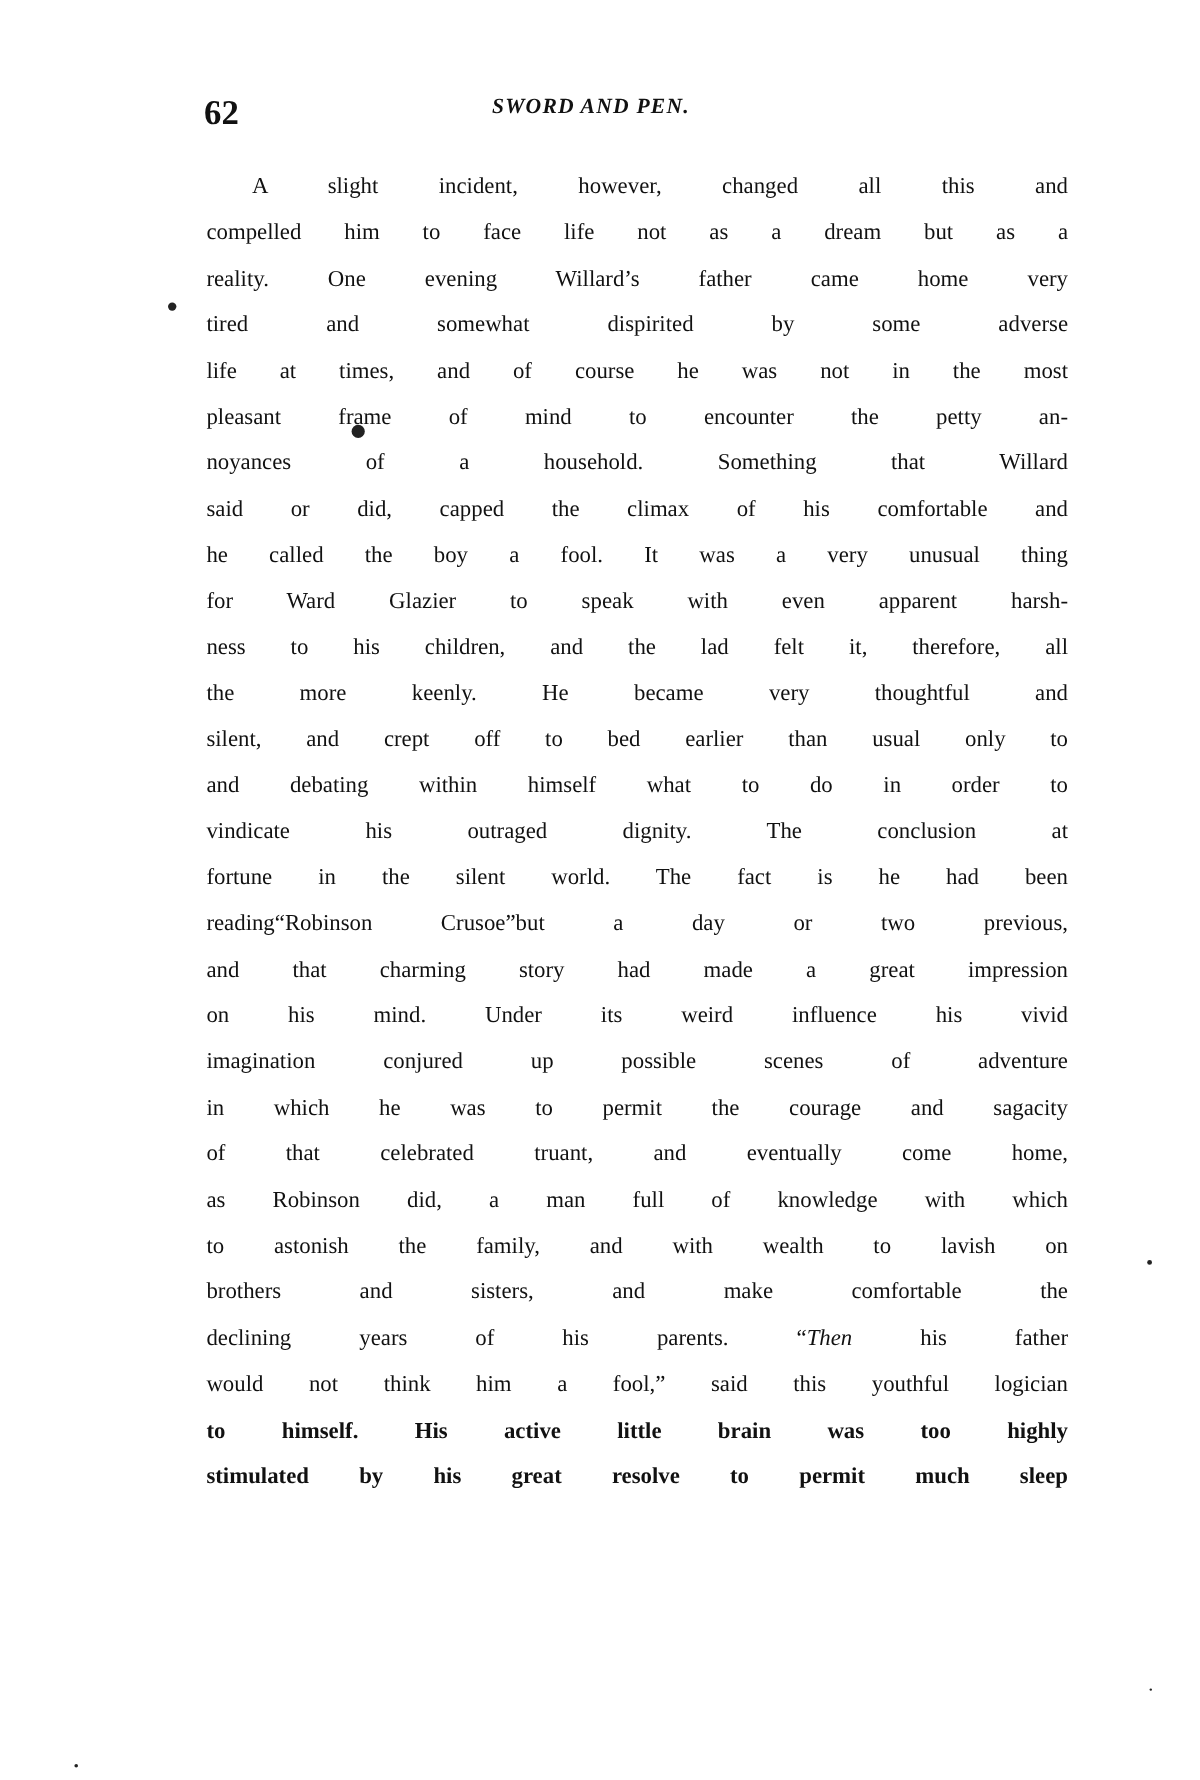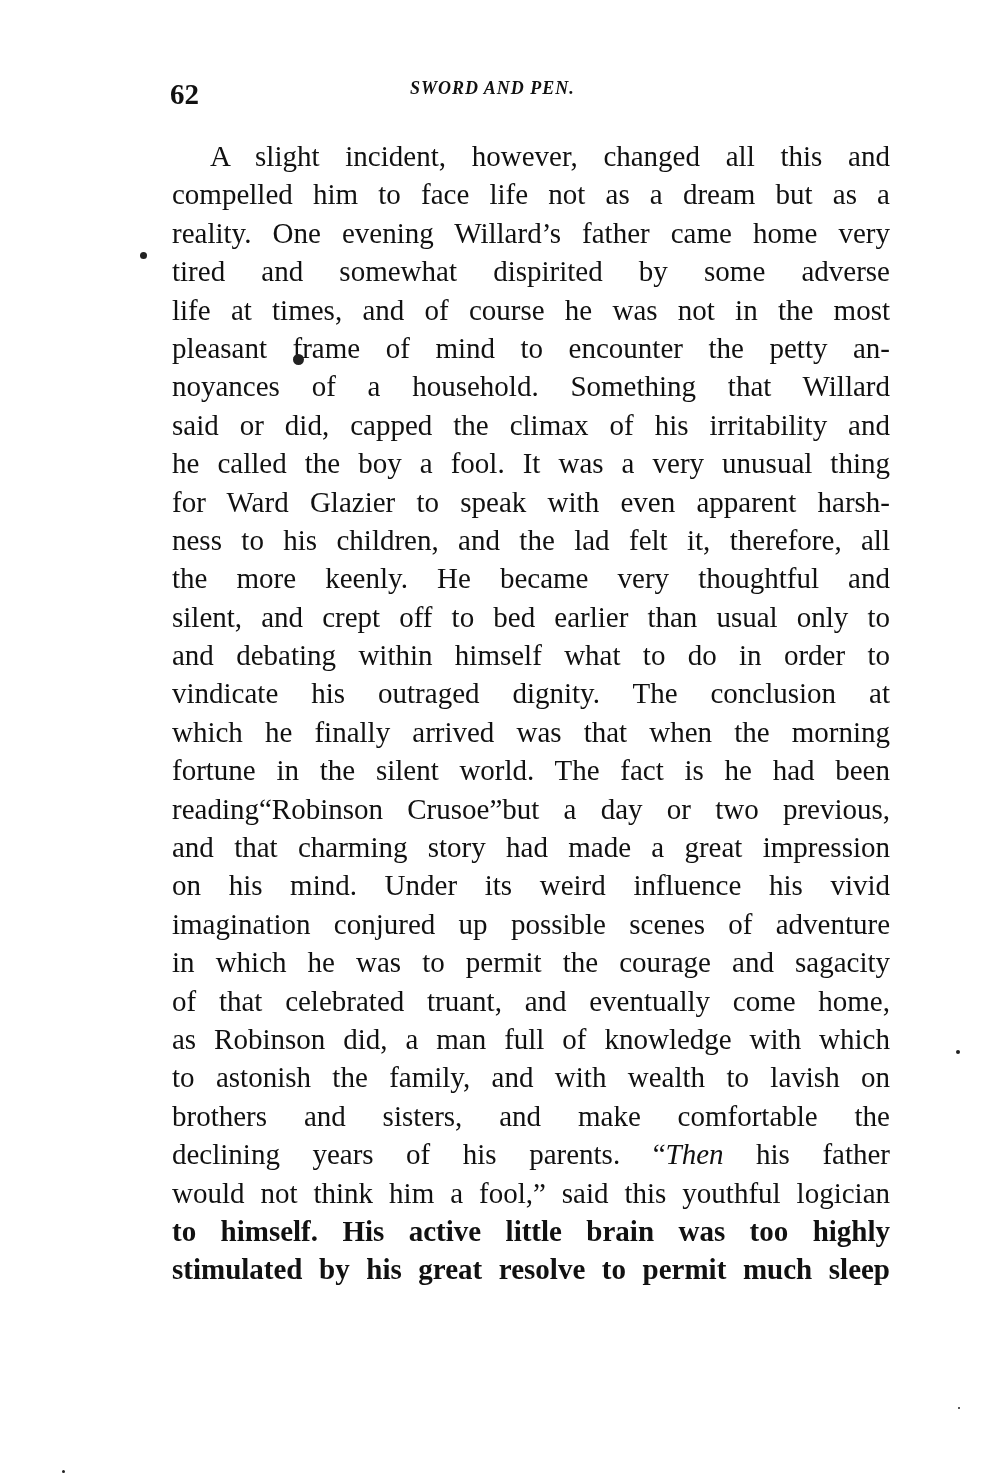--- a/index.html
+++ b/index.html
@@ -43,21 +43,21 @@
     .body-text {
       position: absolute;
       top: 137px;
       left: 172px;
       width: 718px;
     }
     .line {
       display: block;
       height: 38.4px;
       line-height: 38.4px;
-      font-size: 29px;
+      font-size: 19px;
       text-align: justify;
       text-align-last: justify;
       white-space: nowrap;
       overflow: visible;
     }
     .line.first {
       padding-left: 38px;
     }
     .line.bold-ish {
       font-weight: bold;
@@ -80,29 +80,28 @@
 </div>
 
 <div class="body-text">
   <span class="line first">A slight incident, however, changed all this and</span>
   <span class="line">compelled him to face life not as a dream but as a</span>
   <span class="line">reality.  One evening Willard’s father came home very</span>
   <span class="line">tired and somewhat dispirited by some adverse</span>
   <span class="line">life at times, and of course he was not in the most</span>
   <span class="line">pleasant frame of mind to encounter the petty an-</span>
   <span class="line">noyances of a household.  Something that Willard</span>
-  <span class="line">said or did, capped the climax of his irritability and</span>
+  <span class="line">said or did, capped the climax of his comfortable and</span>
   <span class="line">he called the boy a fool.  It was a very unusual thing</span>
   <span class="line">for Ward Glazier to speak with even apparent harsh-</span>
   <span class="line">ness to his children, and the lad felt it, therefore, all</span>
   <span class="line">the more keenly.  He became very thoughtful and</span>
   <span class="line">silent, and crept off to bed earlier than usual only to</span>
   <span class="line">and debating within himself what to do in order to</span>
   <span class="line">vindicate his outraged dignity.  The conclusion at</span>
-  <span class="line">which he finally arrived was that when the morning</span>
   <span class="line">fortune in the silent world.  The fact is he had been</span>
   <span class="line">reading“Robinson Crusoe”but a day or two previous,</span>
   <span class="line">and that charming story had made a great impression</span>
   <span class="line">on his mind.  Under its weird influence his vivid</span>
   <span class="line">imagination conjured up possible scenes of adventure</span>
   <span class="line">in which he was to permit the courage and sagacity</span>
   <span class="line">of that celebrated truant, and eventually come home,</span>
   <span class="line">as Robinson did, a man full of knowledge with which</span>
   <span class="line">to astonish the family, and with wealth to lavish on</span>
   <span class="line">brothers and sisters, and make comfortable the</span>

